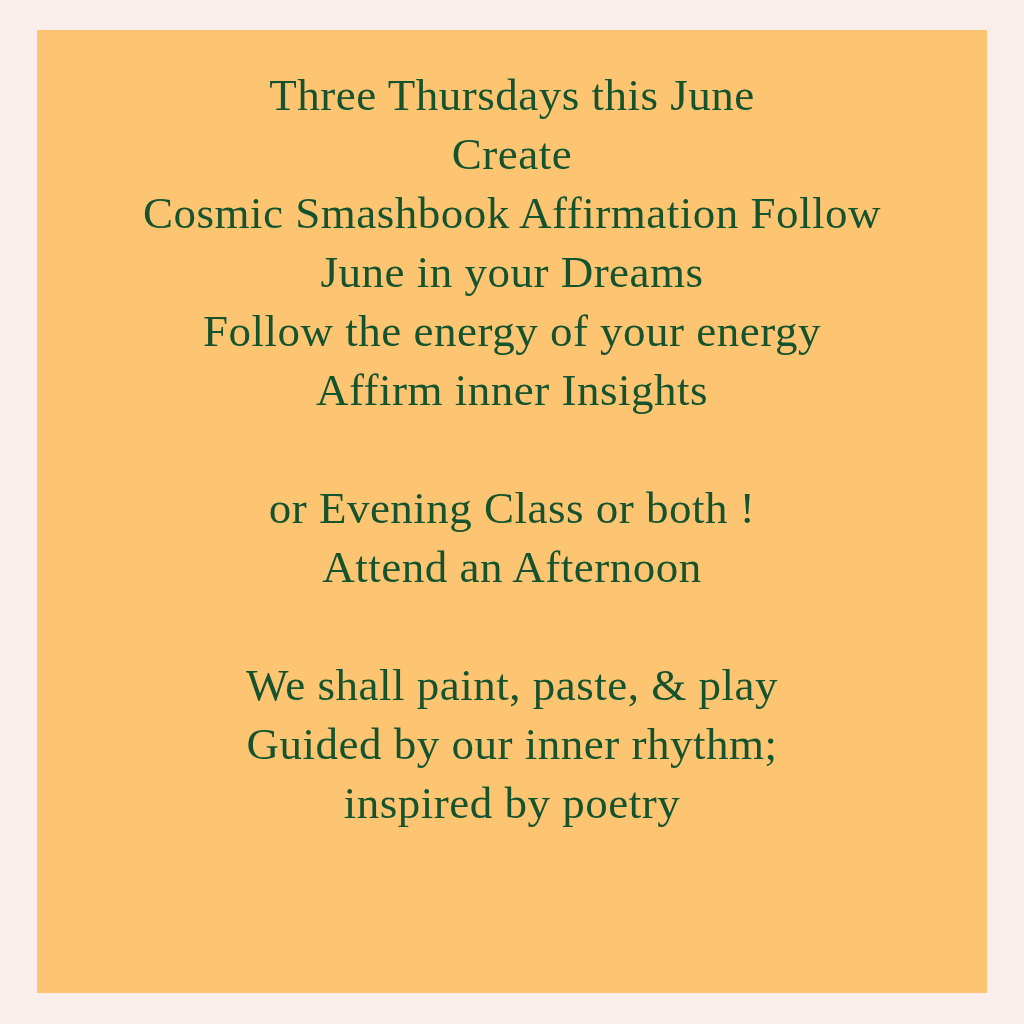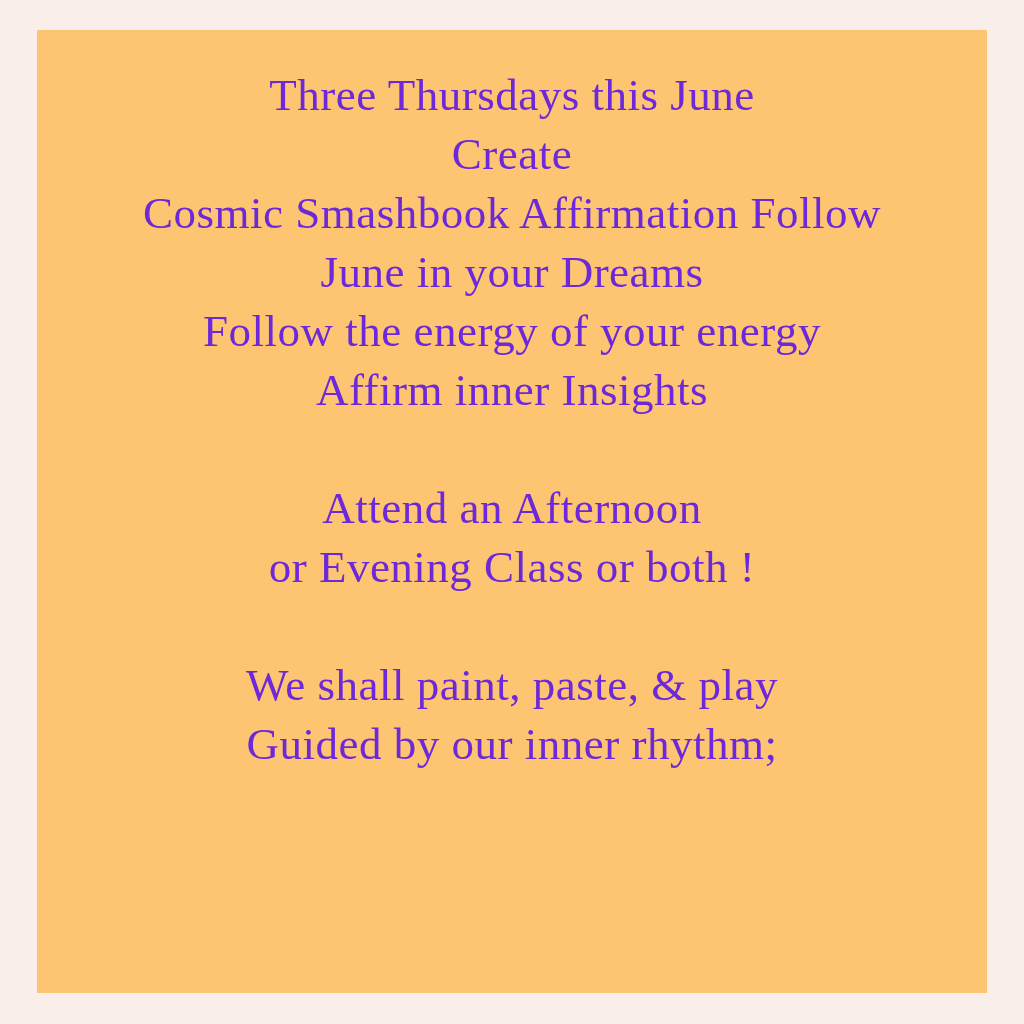--- a/index.html
+++ b/index.html
@@ -29,43 +29,44 @@
     margin: 0;
   }
   .poster-section + .poster-section {
     margin-top: 59px;
   }
   .poster-line {
     font-size: 45px;
     line-height: 59px;
     font-weight: 400;
     letter-spacing: 0.5px;
-    color: #6d28d9;
+    color: #14532d;
     white-space: nowrap;
   }
 </style>
 </head>
 <body>
 
 <div class="page">
   <div class="poster-card">
 
     <div class="poster-section">
       <div class="poster-line">Three Thursdays this June</div>
       <div class="poster-line">Create</div>
       <div class="poster-line">Cosmic Smashbook Affirmation Follow</div>
       <div class="poster-line">June in your Dreams</div>
       <div class="poster-line">Follow the energy of your energy</div>
       <div class="poster-line">Affirm inner Insights</div>
     </div>
 
     <div class="poster-section">
+      <div class="poster-line">or Evening Class or both !</div>
       <div class="poster-line">Attend an Afternoon</div>
-      <div class="poster-line">or Evening Class or both !</div>
     </div>
 
     <div class="poster-section">
       <div class="poster-line">We shall paint, paste, &amp; play</div>
       <div class="poster-line">Guided by our inner rhythm;</div>
+      <div class="poster-line">inspired by poetry</div>
     </div>
 
   </div>
 </div>
 
 </body></html>

